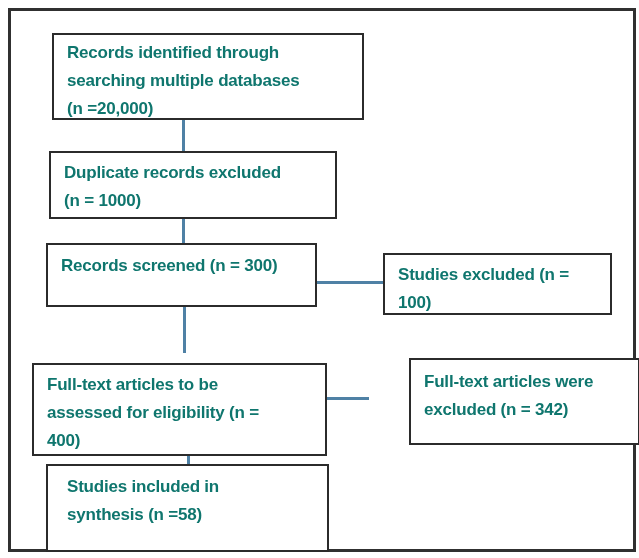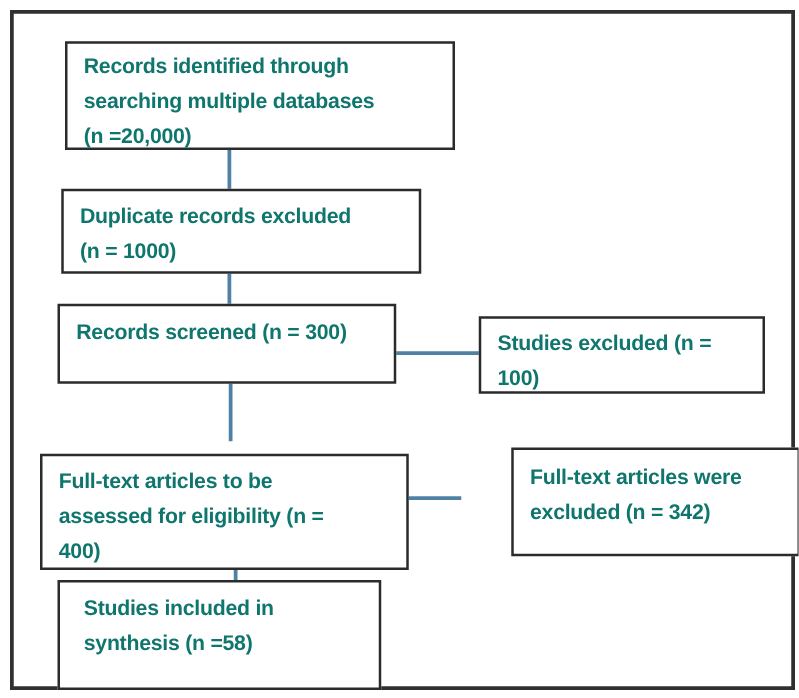--- a/index.html
+++ b/index.html
@@ -50,21 +50,21 @@
   .edge.v { width: 3px; }
   .edge.h { height: 3px; }
 
   
   #n-identified        { left: 41px;  top: 22px;  width: 312px; height: 87px; }
   #n-duplicates        { left: 38px;  top: 140px; width: 288px; height: 68px; padding-top: 6px; }
   #n-screened          { left: 35px;  top: 232px; width: 271px; height: 64px; padding-top: 7px; }
   #n-records-excluded  { left: 372px; top: 242px; width: 229px; height: 62px; padding-top: 6px; }
   #n-fulltext          { left: 21px;  top: 352px; width: 295px; height: 93px; padding-top: 6px; }
   #n-fulltext-excluded { left: 357px; top: 347px; width: 231px; height: 87px; padding-top: 8px; margin-left: 41px; }
-  #n-included          { left: 35px;  top: 453px; width: 259px; height: 88px; padding-top: 7px; padding-left: 19px; }
+  #n-included          { left: 35px;  top: 453px; width: 283px; height: 88px; padding-top: 7px; padding-left: 19px; }
 
   
   #e-identified-duplicates { left: 171px; top: 108px; height: 33px; }
   #e-duplicates-screened   { left: 171px; top: 207px; height: 26px; }
   #e-screened-excluded     { left: 305px; top: 270px; width: 68px; }
   #e-screened-fulltext     { left: 172px; top: 295px; height: 47px; }
   #e-fulltext-excluded     { left: 315px; top: 386px; width: 43px; }
   #e-fulltext-included     { left: 176px; top: 433px; height: 21px; }
 </style>
 </head>

